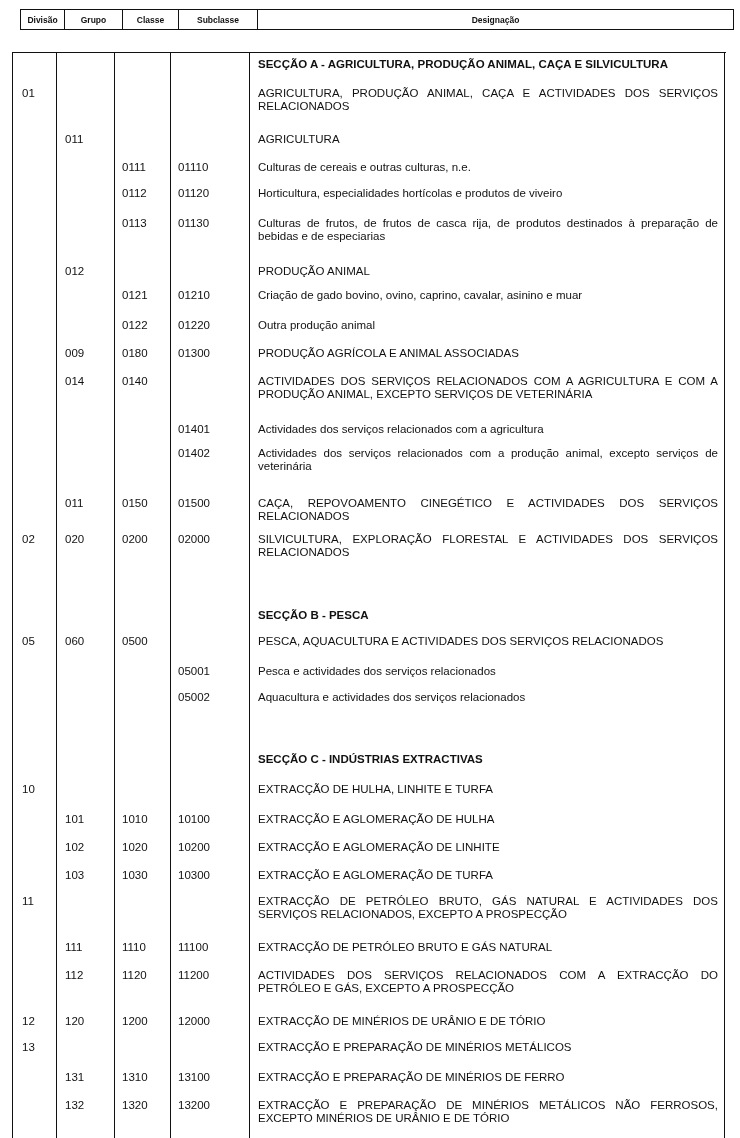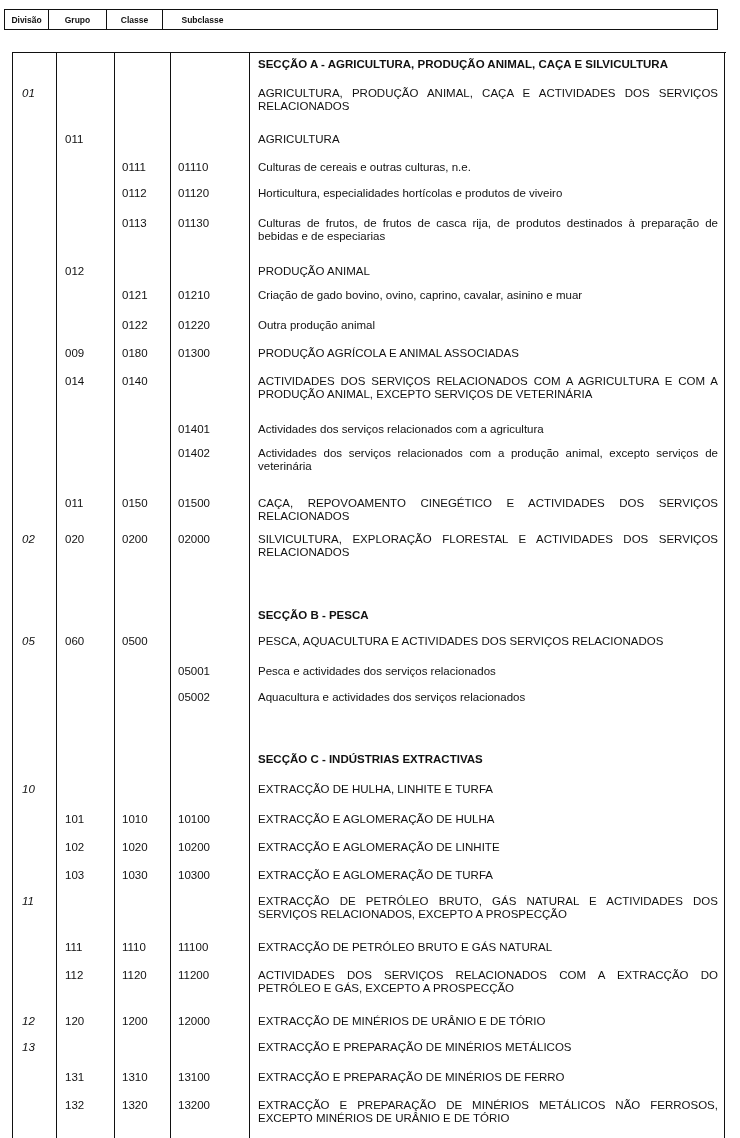--- a/index.html
+++ b/index.html
@@ -1,40 +1,41 @@
 <!DOCTYPE html>
 <html><head>
 <meta charset="utf-8">
 <style>
   html, body { margin:0; padding:0; background:#fff; }
   body { width:740px; height:1138px; position:relative; overflow:hidden;
          font-family:"Liberation Sans", sans-serif; color:#111; }
-  .hdr { position:absolute; top:9px; left:4px; width:714px; height:21px;
+  .hdr { position:absolute; top:9px; left:20px; width:714px; height:21px;
          border:1.5px solid #111; box-sizing:border-box; display:flex; }
   .hdr div { font-size:8.5px; font-weight:bold; display:flex; align-items:center;
              justify-content:center; border-right:1.5px solid #111; box-sizing:border-box; }
   .hdr div:last-child { border-right:none; }
   .c1 { width:44px; } .c2 { width:58px; } .c3 { width:56px; } .c4 { width:79px; } .c5 { flex:1; }
   .tbl { position:absolute; top:52px; left:12px; width:714px; height:1086px;
          border-top:1.5px solid #111; box-sizing:border-box; }
   .vl { position:absolute; top:0; bottom:0; width:0; border-left:1.5px solid #111; }
   .row { position:absolute; left:0; width:714px; font-size:11.5px; line-height:13px; }
   .row span { position:absolute; top:0; }
-  .row .d { left:10px;font-style:italic; } .row .g { left:53px; } .row .k { left:110px;text-align:center; } .row .s { left:166px; }
+  .row .d { left:10px; } .row .g { left:53px; } .row .k { left:110px;text-align:center; } .row .s { left:166px; }
   .row .t { left:246px; width:460px; text-align:justify; text-align-last:left; }
   .row .t.b { font-weight:bold; font-size:11.5px; }
 </style>
 </head>
 <body>
 
 <div class="hdr">
   <div class="c1">Divisão</div>
   <div class="c2">Grupo</div>
   <div class="c3">Classe</div>
   <div class="c4">Subclasse</div>
+  <div class="c5">Designação</div>
 </div>
 
 <div class="tbl" id="tbl">
   <div class="vl" style="left:0px"></div>
   <div class="vl" style="left:44px"></div>
   <div class="vl" style="left:102px"></div>
   <div class="vl" style="left:158px"></div>
   <div class="vl" style="left:237px"></div>
   <div class="vl" style="left:712px"></div>
 <div class="row" style="top: 5px;">

